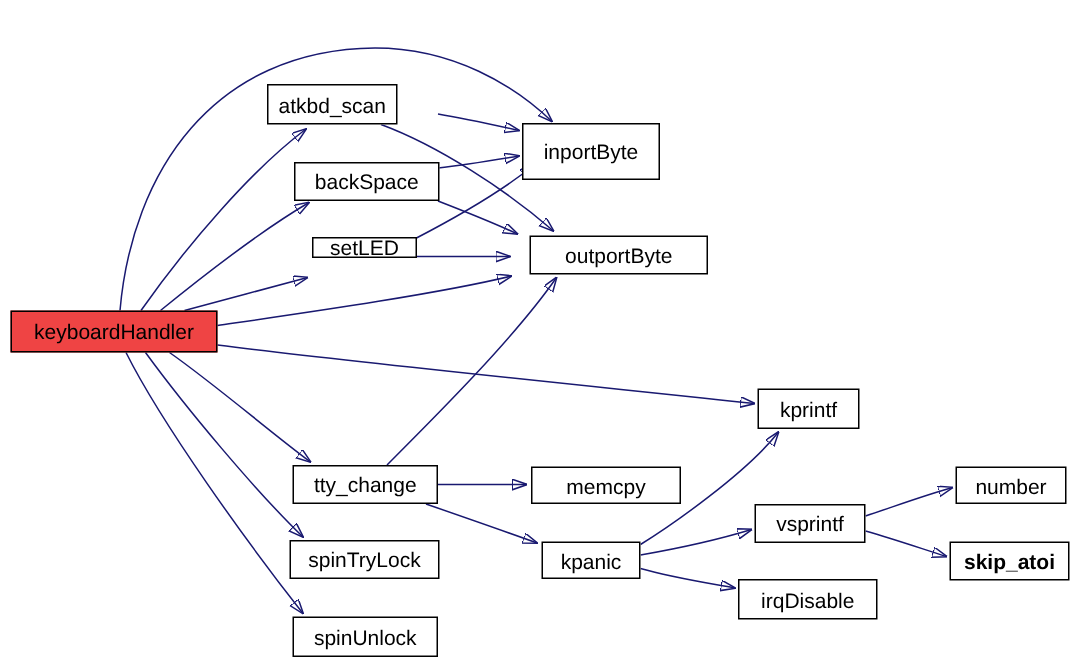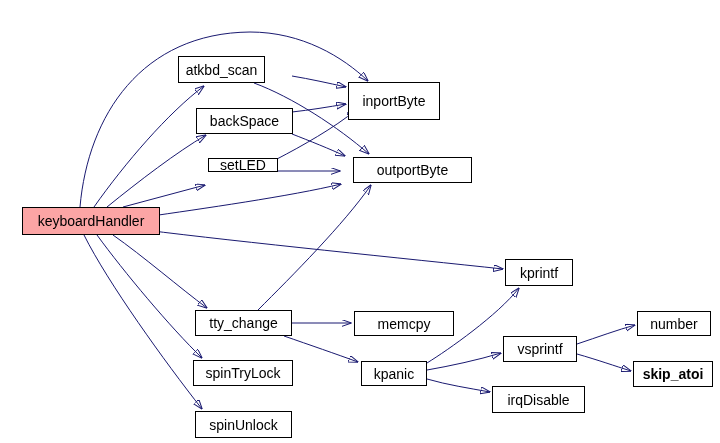--- a/index.html
+++ b/index.html
@@ -29,22 +29,21 @@
     color: #000000;
     display: flex;
     align-items: center;
     justify-content: center;
     font-size: 14px;
     line-height: 1;
     white-space: nowrap;
     cursor: pointer;
   }
   .node.root {
-    background: #fca5a5;
-    margin-left: 15px;
+    background: #ef4444;
   }
 </style>
 </head>
 <body>
 
 <div id="canvas">
 
   <svg id="edges" width="720" height="443" viewBox="0 0 720 443" xmlns="http://www.w3.org/2000/svg">
     <defs>
       <marker id="arrow" markerWidth="10" markerHeight="8" refX="9.5" refY="3.5" orient="auto" markerUnits="userSpaceOnUse">

